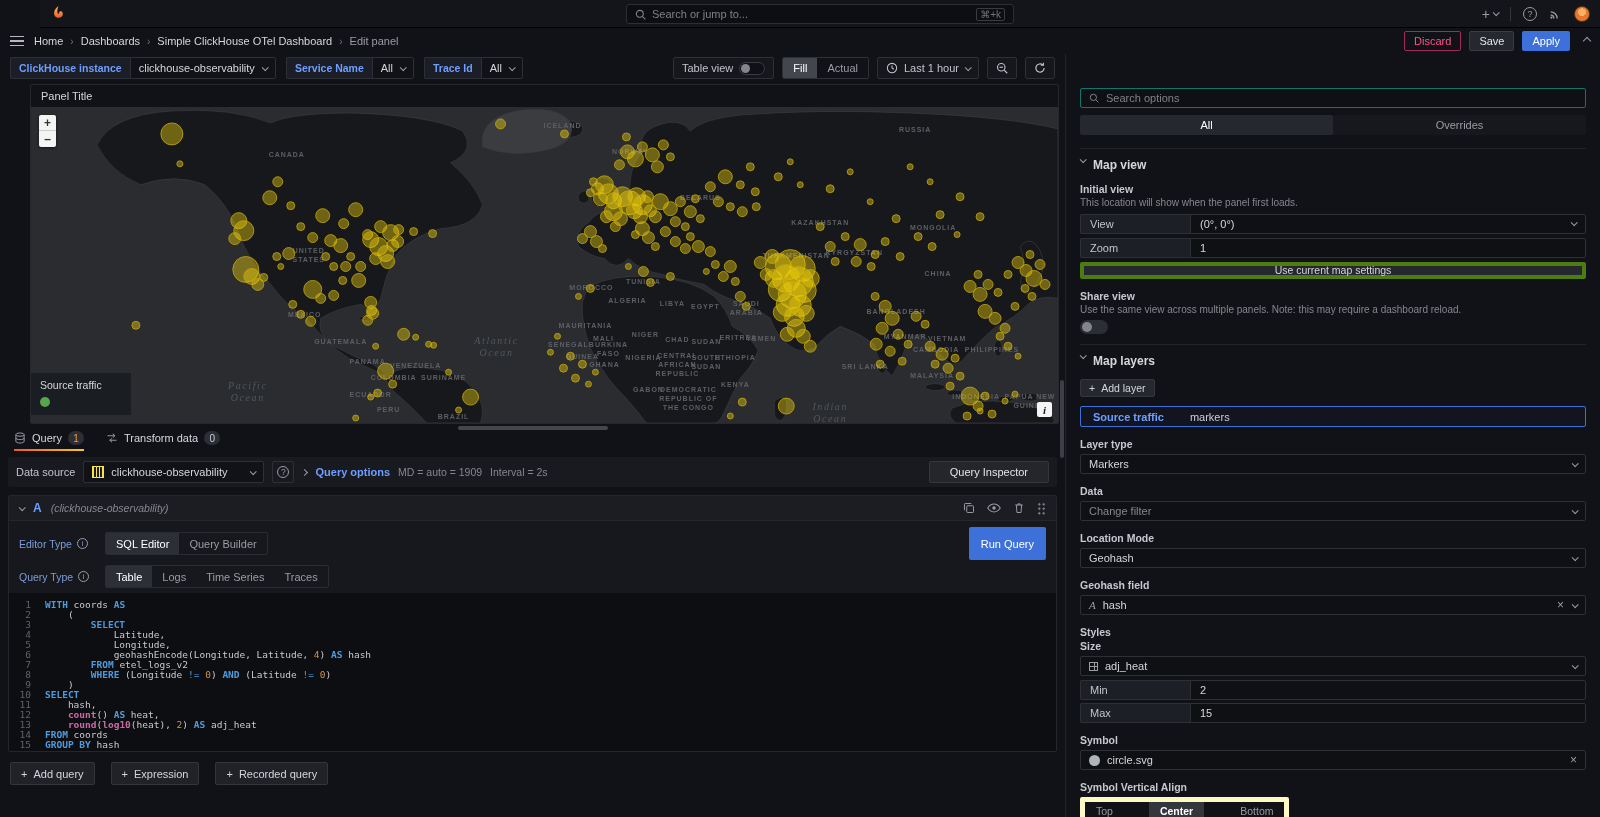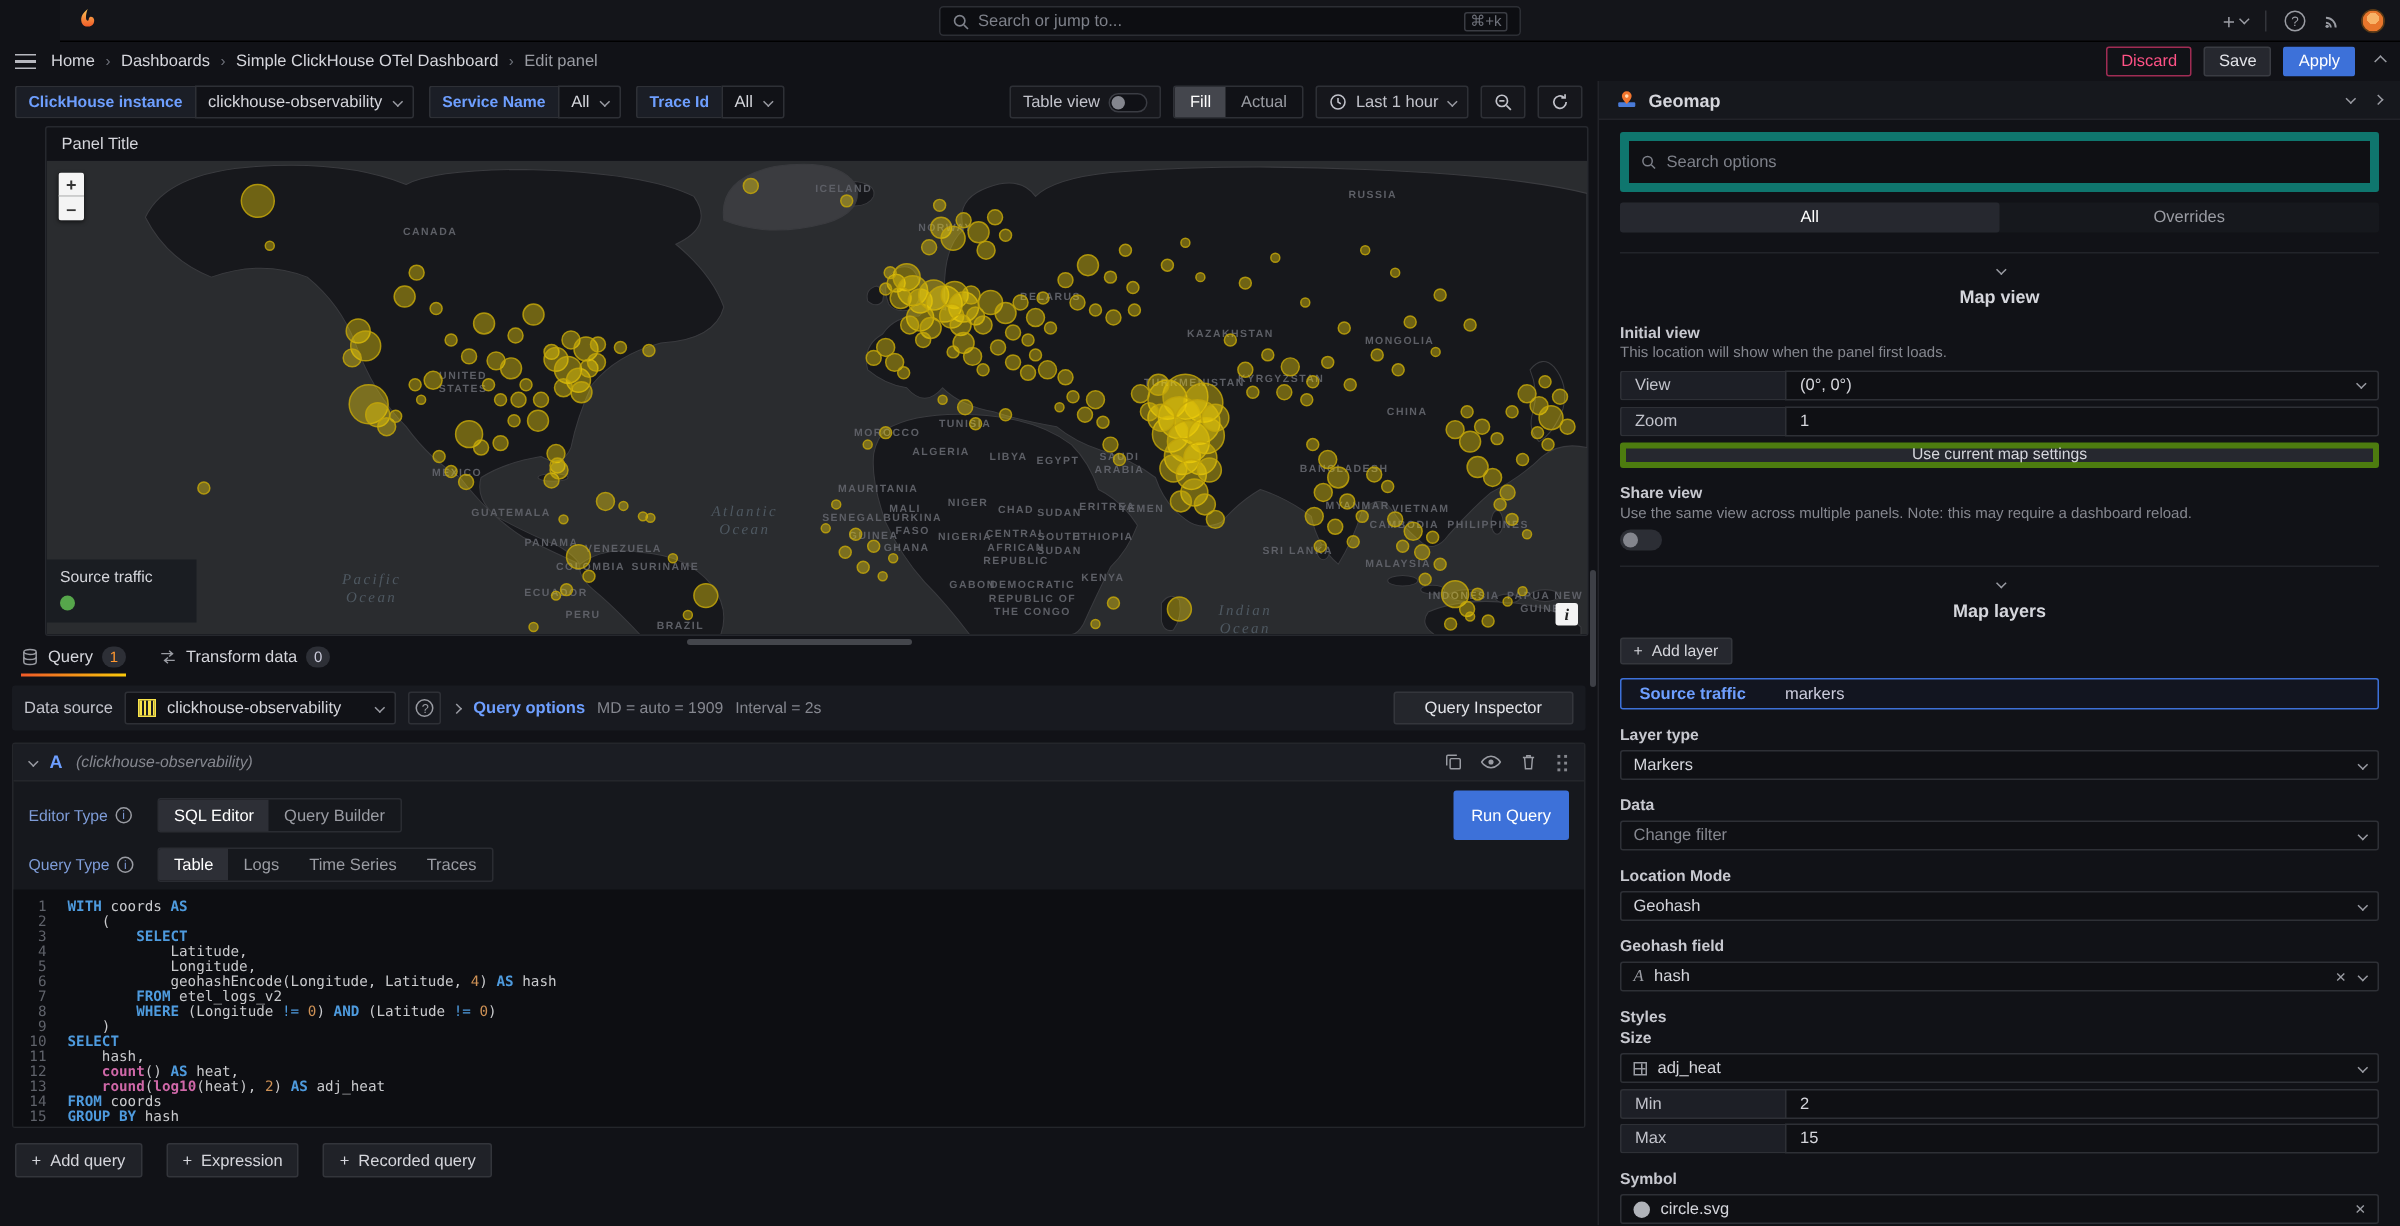--- a/index.html
+++ b/index.html
@@ -113,26 +113,26 @@
   .tok-f { color:#cf68a8; font-weight:700; }
   .tok-n { color:#ce9155; }
   .tok-o { color:#4e9bde; }
   .query-footer { display:flex; gap:16px; padding:10px 10px; }
   .btn-add { height:23px; background:#202228; border:1px solid #33353b; border-radius:2px; display:flex; align-items:center; gap:6px; padding:0 10px; color:#d5d6dc; cursor:pointer; }
 
   
   .opt-header { height:26px; background:#16181d; border-bottom:1px solid #222329; display:flex; align-items:center; gap:8px; padding:0 12px; }
   .opt-title { font-size:12px; font-weight:600; color:#d5d6dc; }
   .opt-scroll { position:absolute; top:26px; left:0; right:0; bottom:0; padding:8px 14px 0; overflow:hidden; }
-  .search-input { height:20px; background:#0f1014; border:6px solid #0f766e; border-radius:2px; display:flex; align-items:center; gap:7px; padding:14px 8px; color:#7e818a; }
+  .search-input { height:20px; background:#0f1014; border:1px solid #0f766e; border-radius:2px; display:flex; align-items:center; gap:7px; padding:4px 8px; color:#7e818a; }
   .opt-tabs { margin-top:7px; display:flex; height:20px; background:#16181d; border-radius:2px; }
   .opt-tab { flex:1; display:flex; align-items:center; justify-content:center; color:#9a9ca3; cursor:pointer; border-radius:2px; }
   .opt-tab.on { background:#26282f; color:#fff; }
   .hr { border-top:1px solid #22242a; margin-top:13px; }
-  .section-h { margin-top:9px; display:flex; align-items:center; gap:8px; font-size:12px; font-weight:600; color:#d5d6dc; cursor:pointer;flex-direction:column; }
+  .section-h { margin-top:9px; display:flex; gap:8px; font-size:12px; font-weight:600; color:#d5d6dc; cursor:pointer; }
   .flab { margin-top:11px; font-size:10.5px; font-weight:600; color:#c7c8cf; }
   .fdesc { margin-top:2px; font-size:10px; color:#85878f; line-height:1.25; }
   .inputrow { margin-top:4px; height:20px; background:#0f1014; border:1px solid #2e3036; border-radius:2px; display:flex; align-items:center; gap:7px; padding:0 8px; color:#d5d6dc; cursor:pointer; }
   .inputrow .caret { margin-left:auto; }
   .labelled { display:flex; margin-top:4px; height:20px; }
   .labelled .lab { width:110px; flex:none; background:#1d1f26; border:1px solid #2e3036; border-right:none; border-radius:2px 0 0 2px; display:flex; align-items:center; padding:0 9px; color:#c2c3cb; }
   .labelled .val { flex:1; background:#0f1014; border:1px solid #2e3036; border-radius:0 2px 2px 0; display:flex; align-items:center; padding:0 9px; color:#d5d6dc; }
   .wide-btn { margin-top:4px; height:17px; background:#26282f; border:4px solid #4d7c0f; border-radius:2px; display:flex; align-items:center; justify-content:center; font-size:10.5px; color:#d5d6dc; cursor:pointer; }
   .toggle { margin-top:4px; width:28px; height:14px; border-radius:8px; background:#2c2e35; position:relative; cursor:pointer; }
   .toggle i { position:absolute; left:2px; top:2px; width:10px; height:10px; border-radius:50%; background:#83858d; }
@@ -777,32 +777,20 @@
     <span class="btn-add">
         <span>+</span>
         <span>Recorded query</span>
       </span>
   </div>
 
   <div class="v-scrollthumb"></div>
 </div>
 
 <div class="options-pane">
-  <div class="opt-header">
-    <svg class="icon-svg" width="13" height="13" viewBox="0 0 16 16">
-        <rect x="1" y="10" width="14" height="4" rx="1" fill="#4a7bd8"></rect>
-        <path d="M8 1a4 4 0 0 1 4 4c0 2.7-4 6.5-4 6.5S4 7.7 4 5a4 4 0 0 1 4-4z" fill="#f2752d"></path>
-        <circle cx="8" cy="5" r="1.5" fill="#ffd9b0"></circle>
-      </svg>
-    <span class="opt-title">Geomap</span>
-    <span style="margin-left:auto;display:flex;align-items:center;gap:14px;">
-      <span class="chev sm"></span>
-      <span class="chev sm right"></span>
-    </span>
-  </div>
   <div class="opt-scroll">
     <div class="search-input">
       <svg class="icon-svg" width="10" height="10" viewBox="0 0 16 16">
           <circle cx="7" cy="7" r="5" fill="none" stroke="#7e818a" stroke-width="1.6"></circle>
           <line x1="11" y1="11" x2="15" y2="15" stroke="#7e818a" stroke-width="1.6"></line>
         </svg>
       <span>Search options</span>
     </div>
     <div class="opt-tabs">
       <span class="opt-tab on">All</span>

